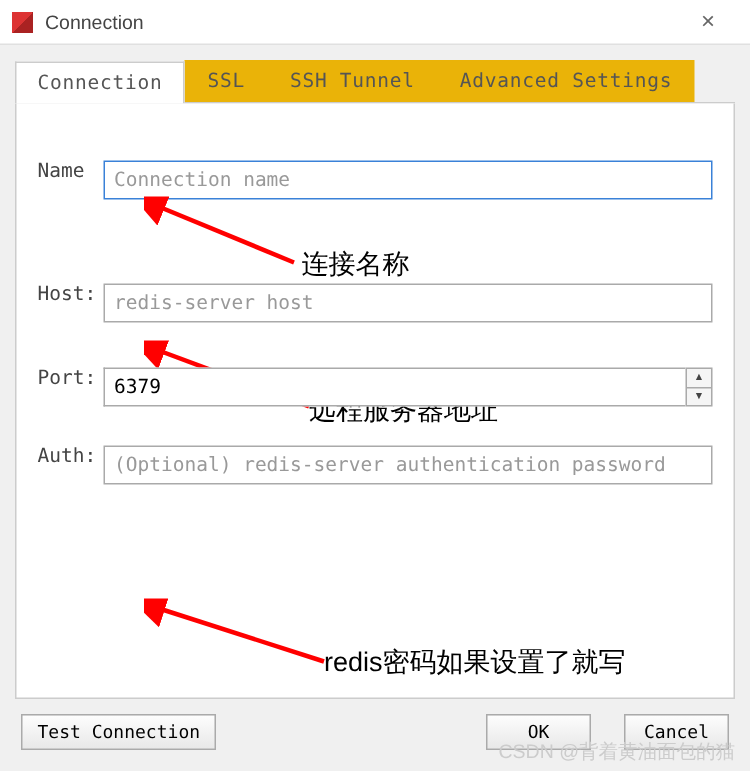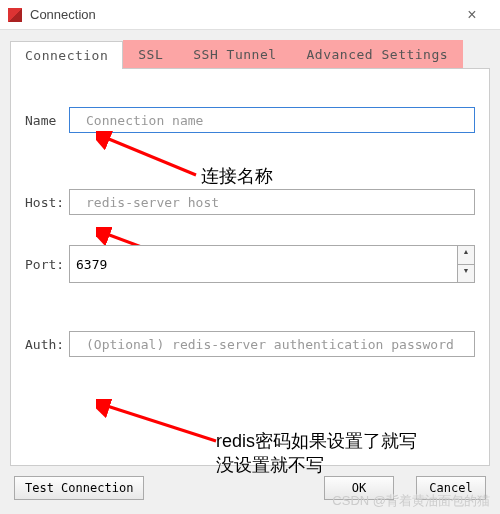--- a/index.html
+++ b/index.html
@@ -44,64 +44,63 @@
     }
     .tab {
       padding: 6px 14px;
       font-family: "Consolas", monospace;
       letter-spacing: 0.5px;
       font-size: 13px;
       color: #555;
       cursor: pointer;
       border: 1px solid transparent;
       border-bottom: none;
-      background: #fca5a5;
+      background: #eab308;
     }
     .tab.active {
       background: #fff;
       border-color: #ccc;
       position: relative;
       top: 1px;
     }
     .tabpanel {
       background: #fff;
       border: 1px solid #ccc;
       border-top: none;
       flex: 1;
       padding: 18px 14px 10px 14px;
       position: relative;
     }
     .field-row {
       display: flex;
-      align-items: center;
       margin-bottom: 12px;
       position: relative;
     }
     .field-label {
       width: 44px;
       font-family: "Consolas", monospace;
       color: #444;
       font-size: 13px;
     }
     .text-input {
       flex: 1;
       height: 26px;
       border: 1px solid #aaa;
-      padding: 3px 16px;
+      padding: 3px 6px;
       font-family: "Consolas", monospace;
       font-size: 13px;
       color: #14532d;
       background: #fff;
     }
     .text-input.active { border: 1px solid #3a81d8; }
     .text-input::placeholder { color: #999; }
     .spin-wrap {
       flex: 1;
       display: flex;
-      height: 38px;
+      height: 26px;
     }
     .spin-input {
       flex: 1;
       border: 1px solid #aaa;
       border-right: none;
       padding: 3px 6px;
       font-family: "Consolas", monospace;
       font-size: 13px;
     }
     .spin-buttons {
@@ -206,36 +205,35 @@
       <div class="field-label">Port:</div>
       <div class="spin-wrap">
         <input class="spin-input" value="6379" style="">
         <div class="spin-buttons">
           <div class="spin-btn">▲</div>
           <div class="spin-btn">▼</div>
         </div>
       </div>
     </div>
 
-    <div class="field-row" style="margin-top:48px;">
+    <div class="field-row" style="margin-top:26px;">
       <div class="field-label">Auth:</div>
       <input class="text-input" placeholder="(Optional) redis-server authentication password" style="">
     </div>
 
     <svg class="arrow" style="left:85px; top:330px;" width="130" height="48">
       <defs>
           <marker id="ah3" markerWidth="8" markerHeight="8" refX="2" refY="4" orient="auto">
             <path d="M0,0 L8,4 L0,8 Z" fill="#f00"></path>
           </marker>
         </defs>
       <line x1="120" y1="42" x2="8" y2="6" stroke="#f00" stroke-width="3" marker-end="url(#ah3)"></line>
     </svg>
     <div class="annot" style="left:205px; top:360px;">
       <div>redis密码如果设置了就写</div>
-      <div>没设置就不写</div>
     </div>
 
   </div>
 
   <div class="button-bar">
     <button class="btn">Test Connection</button>
     <div class="spacer"></div>
     <button class="btn">OK</button>
     <button class="btn">Cancel</button>
   </div>

